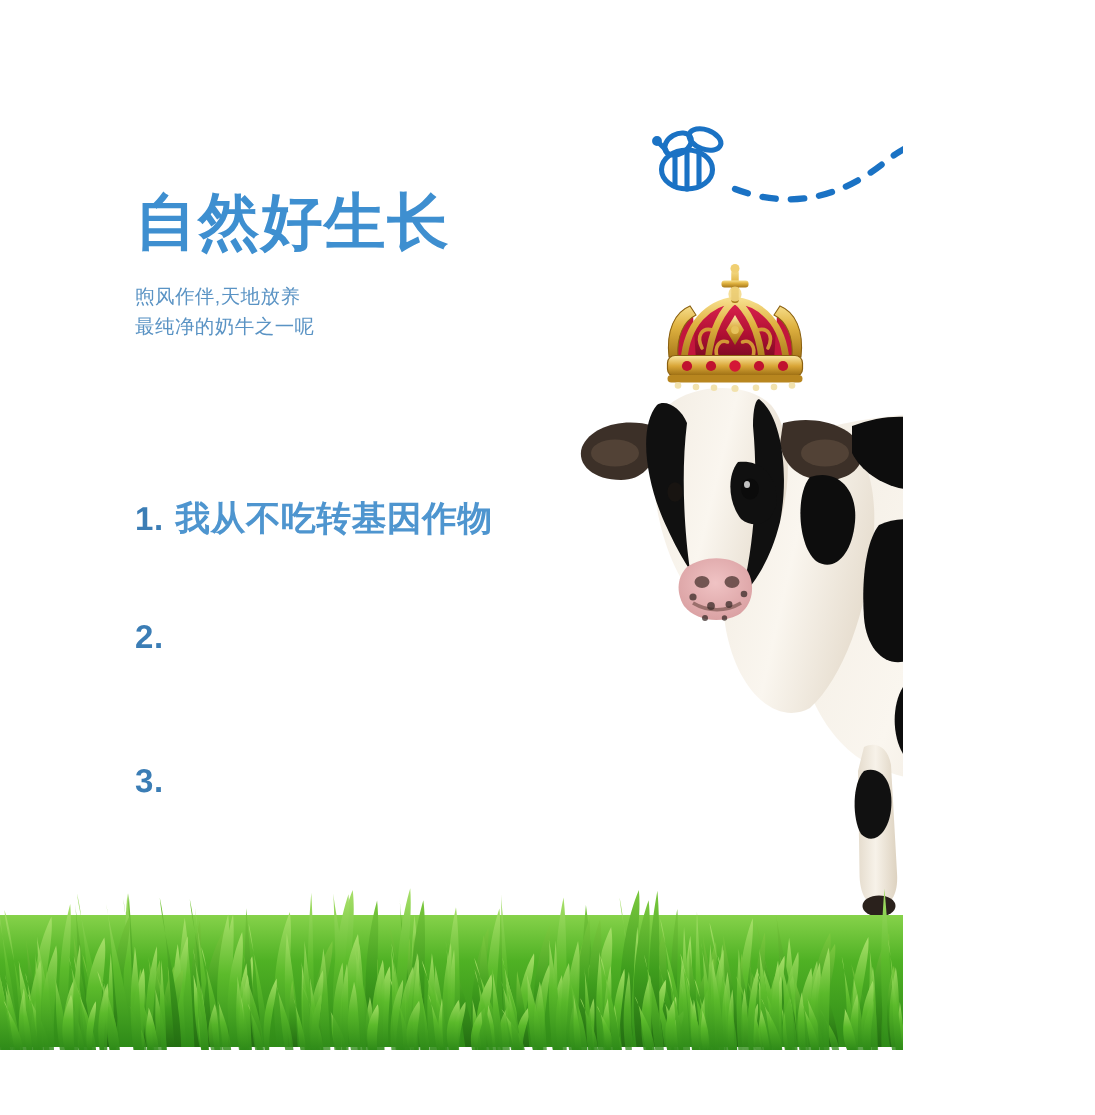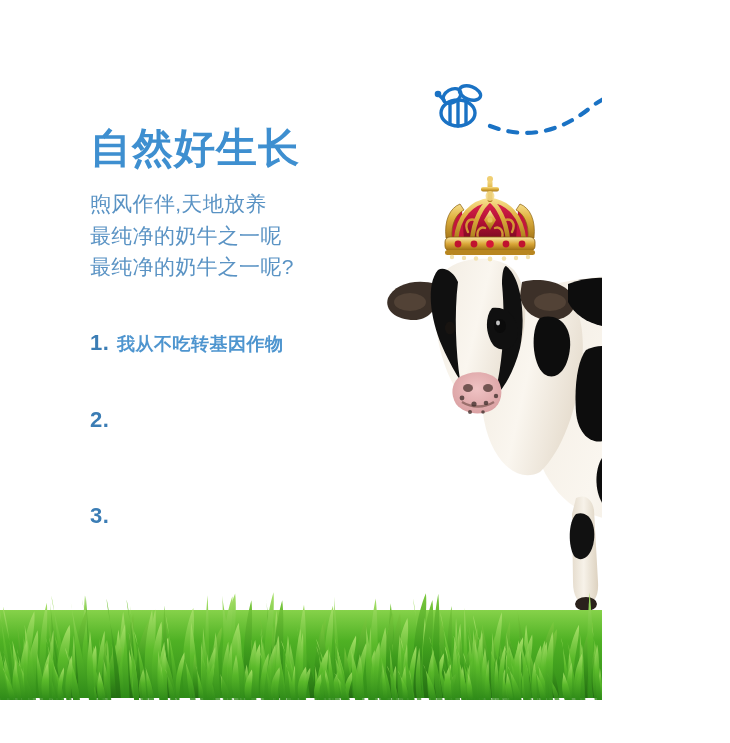--- a/index.html
+++ b/index.html
@@ -33,21 +33,21 @@
     font-weight: bold;
     color: #3e8fd0;
     letter-spacing: 1px;
     line-height: 1.08;
     margin: 0;
     white-space: nowrap;
   }
   .subtitle {
     margin: 0;
     padding-top: 18px;
-    font-size: 21px;
+    font-size: 13px;
     font-weight: normal;
     color: #5a93c4;
     line-height: 1.5;
     letter-spacing: 0.3px;
   }
   .subtitle span { display: block; }
 
   .claims {
     position: absolute;
     left: 90px;
@@ -66,21 +66,21 @@
   .claim-1 { padding-bottom: 51px; }
   .claim-2 { padding-bottom: 70px; }
   .claim-num {
     font-size: 22px;
     font-weight: bold;
     color: #3b7db5;
     min-width: 27px;
     letter-spacing: 0.5px;
   }
   .claim-text {
-    font-size: 18px;
+    font-size: 23px;
     font-weight: bold;
     color: #4e95cf;
     letter-spacing: 0.5px;
   }
 
   
   .bee-trail {
     position: absolute;
     left: 432px;
     top: 68px;
@@ -771,21 +771,20 @@
         <path d="M 408.58388204760104 152 C 404.8205054705127 120.40688418476232, 405.16723785594445 100.18729006301021, 400.0422715684596 88.81376836952464 C 401.9239598570038 101.4510146956197, 412.34725862468935 125.46178271520034, 413.28810276896144 152 Z" fill="url(#bladeGrad)" opacity="0.98"></path>
         <path d="M 330.71661249535 152 C 327.2037686237151 124.86375140485528, 329.693027463133 107.49655230396266, 328.15764991480745 97.72750280971056 C 329.91407185062485 108.58200224776846, 334.22945636698483 129.20555118007843, 335.10766733489356 152 Z" fill="url(#bladeGrad)" opacity="0.92"></path>
       </g>
   </svg>
 
   <div class="copy-block">
     <h1 class="headline">自然好生长</h1>
     <p class="subtitle">
       <span>煦风作伴,天地放养</span>
       <span>最纯净的奶牛之一呢</span>
-      <span>最纯净的奶牛之一呢?</span>
     </p>
   </div>
 
   <ul class="claims">
     <li class="claim claim-1">
       <span class="claim-num">1.</span>
       <span class="claim-text">我从不吃转基因作物</span>
     </li>
     <li class="claim claim-2">
       <span class="claim-num">2.</span>

